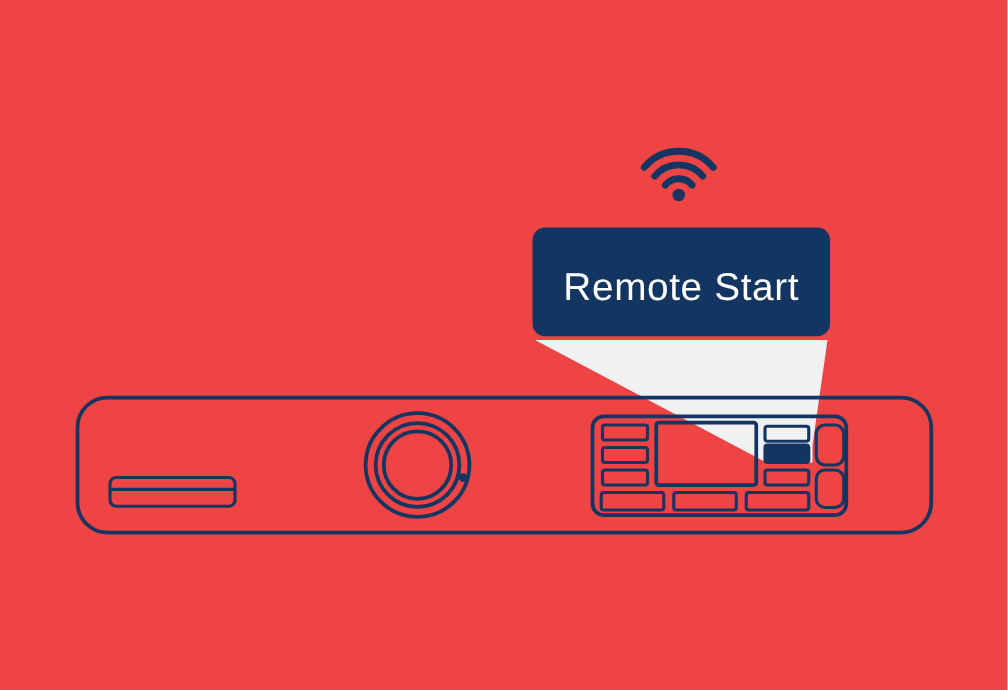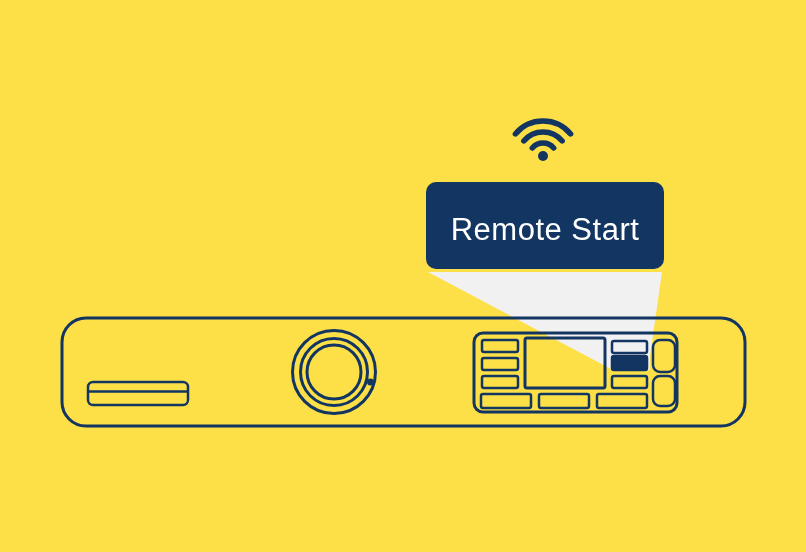--- a/index.html
+++ b/index.html
@@ -4,21 +4,21 @@
 <style>
   html, body {
     margin: 0;
     padding: 0;
     background: #ffffff;
   }
   .stage {
     position: relative;
     width: 806px;
     height: 552px;
-    background: #fde047;
+    background: #ef4444;
     overflow: hidden;
   }
   svg.illustration {
     position: absolute;
     left: 0;
     top: 0;
     display: block;
   }
   .callout-text {
     font-family: "Liberation Sans", sans-serif;

